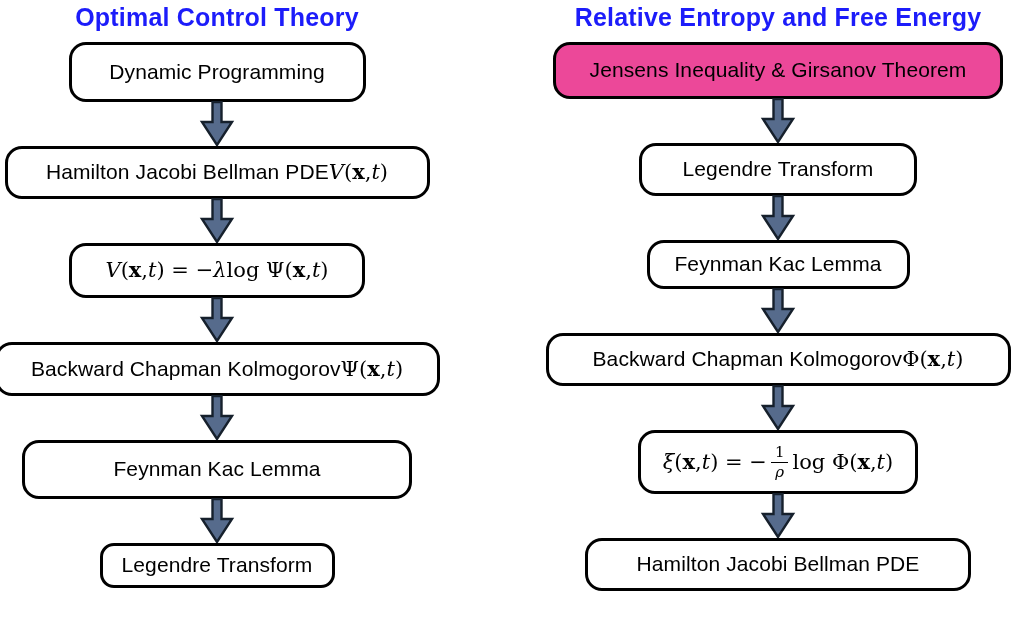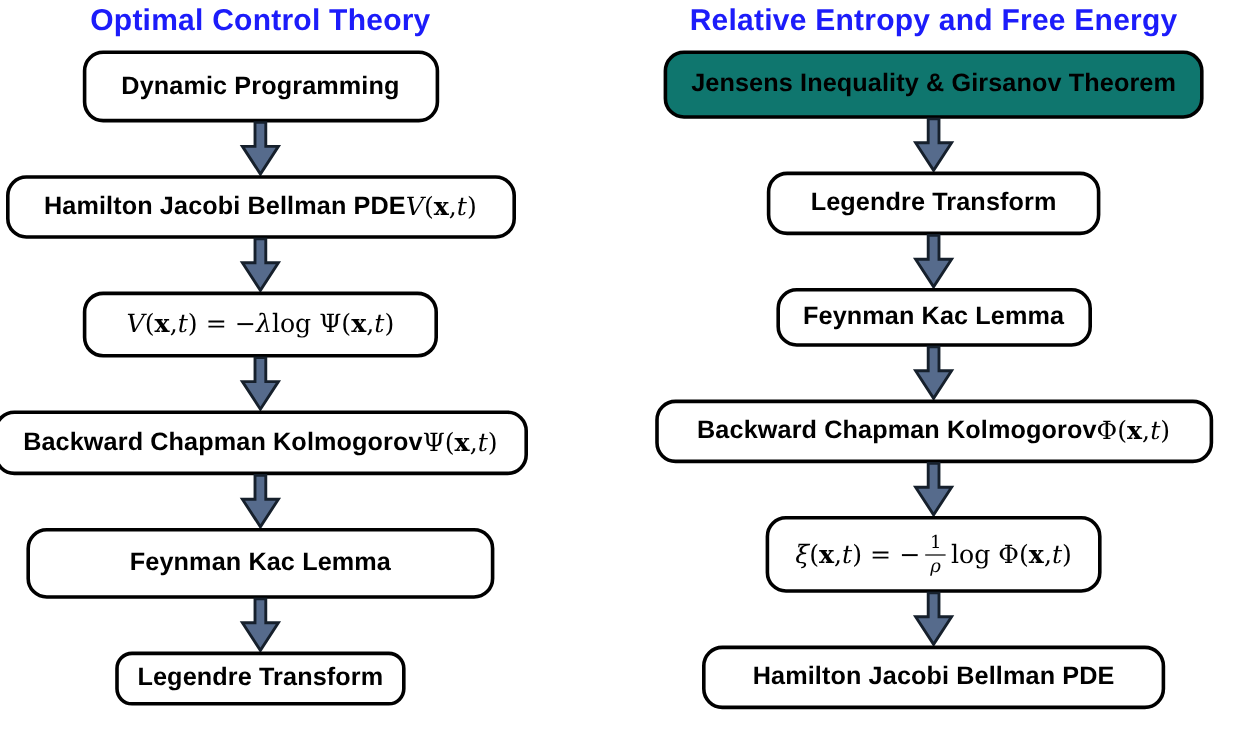--- a/index.html
+++ b/index.html
@@ -35,21 +35,21 @@
     font-size:21px;
     white-space:nowrap;
     line-height:1.15;
   }
   .arrow{
     width:40px;height:46px;
     margin:-1px 0;
     flex:0 0 auto;
   }
   
-  .p-sans{font-family:"Liberation Sans",sans-serif;font-weight:bold;letter-spacing:0.1px;}
+  .p-sans{font-family:"Liberation Sans",sans-serif;font-weight:normal;letter-spacing:0.1px;}
   
   .p-rm{font-family:"DejaVu Serif",serif;font-weight:normal;}
   .p-it{font-family:"DejaVu Serif",serif;font-style:italic;}
   .p-bf{font-family:"DejaVu Serif",serif;font-weight:bold;}
   .frac{
     display:inline-flex;flex-direction:column;align-items:center;
     vertical-align:middle;margin:0 4px;line-height:1;
     font-family:"DejaVu Serif",serif;
   }
   .frac .num{font-size:15px;border-bottom:1.6px solid #000;padding:0 4px 2px;}
@@ -130,21 +130,21 @@
           <path d="M15.5 1 L24.5 1 L24.5 21 L35 21 L20 44 L5 21 L15.5 21 Z" fill="#566b8c" stroke="#16202c" stroke-width="2.4"></path>
         </svg>
         <div class="flow-box" style="border-color: rgb(0, 0, 0); background: rgb(255, 255, 255);">
           <span class="p-sans">Legendre Transform</span>
         </div>
       </div>
   </div>
   <div class="column" id="col-right">
     <div class="col-title" style="color: rgb(28, 28, 250);">Relative Entropy and Free Energy</div>
     <div class="boxes">
-        <div class="flow-box" style="border-color: rgb(0, 0, 0); background: #0f766e;">
+        <div class="flow-box" style="border-color: rgb(0, 0, 0); background: #ec4899;">
           <span class="p-sans">Jensens Inequality &amp; Girsanov Theorem</span>
         </div>
         <svg class="arrow" viewBox="0 0 40 46">
           <path d="M15.5 1 L24.5 1 L24.5 21 L35 21 L20 44 L5 21 L15.5 21 Z" fill="#566b8c" stroke="#16202c" stroke-width="2.4"></path>
         </svg>
         <div class="flow-box" style="border-color: rgb(0, 0, 0); background: rgb(255, 255, 255);">
           <span class="p-sans">Legendre Transform</span>
         </div>
         <svg class="arrow" viewBox="0 0 40 46">
           <path d="M15.5 1 L24.5 1 L24.5 21 L35 21 L20 44 L5 21 L15.5 21 Z" fill="#566b8c" stroke="#16202c" stroke-width="2.4"></path>

